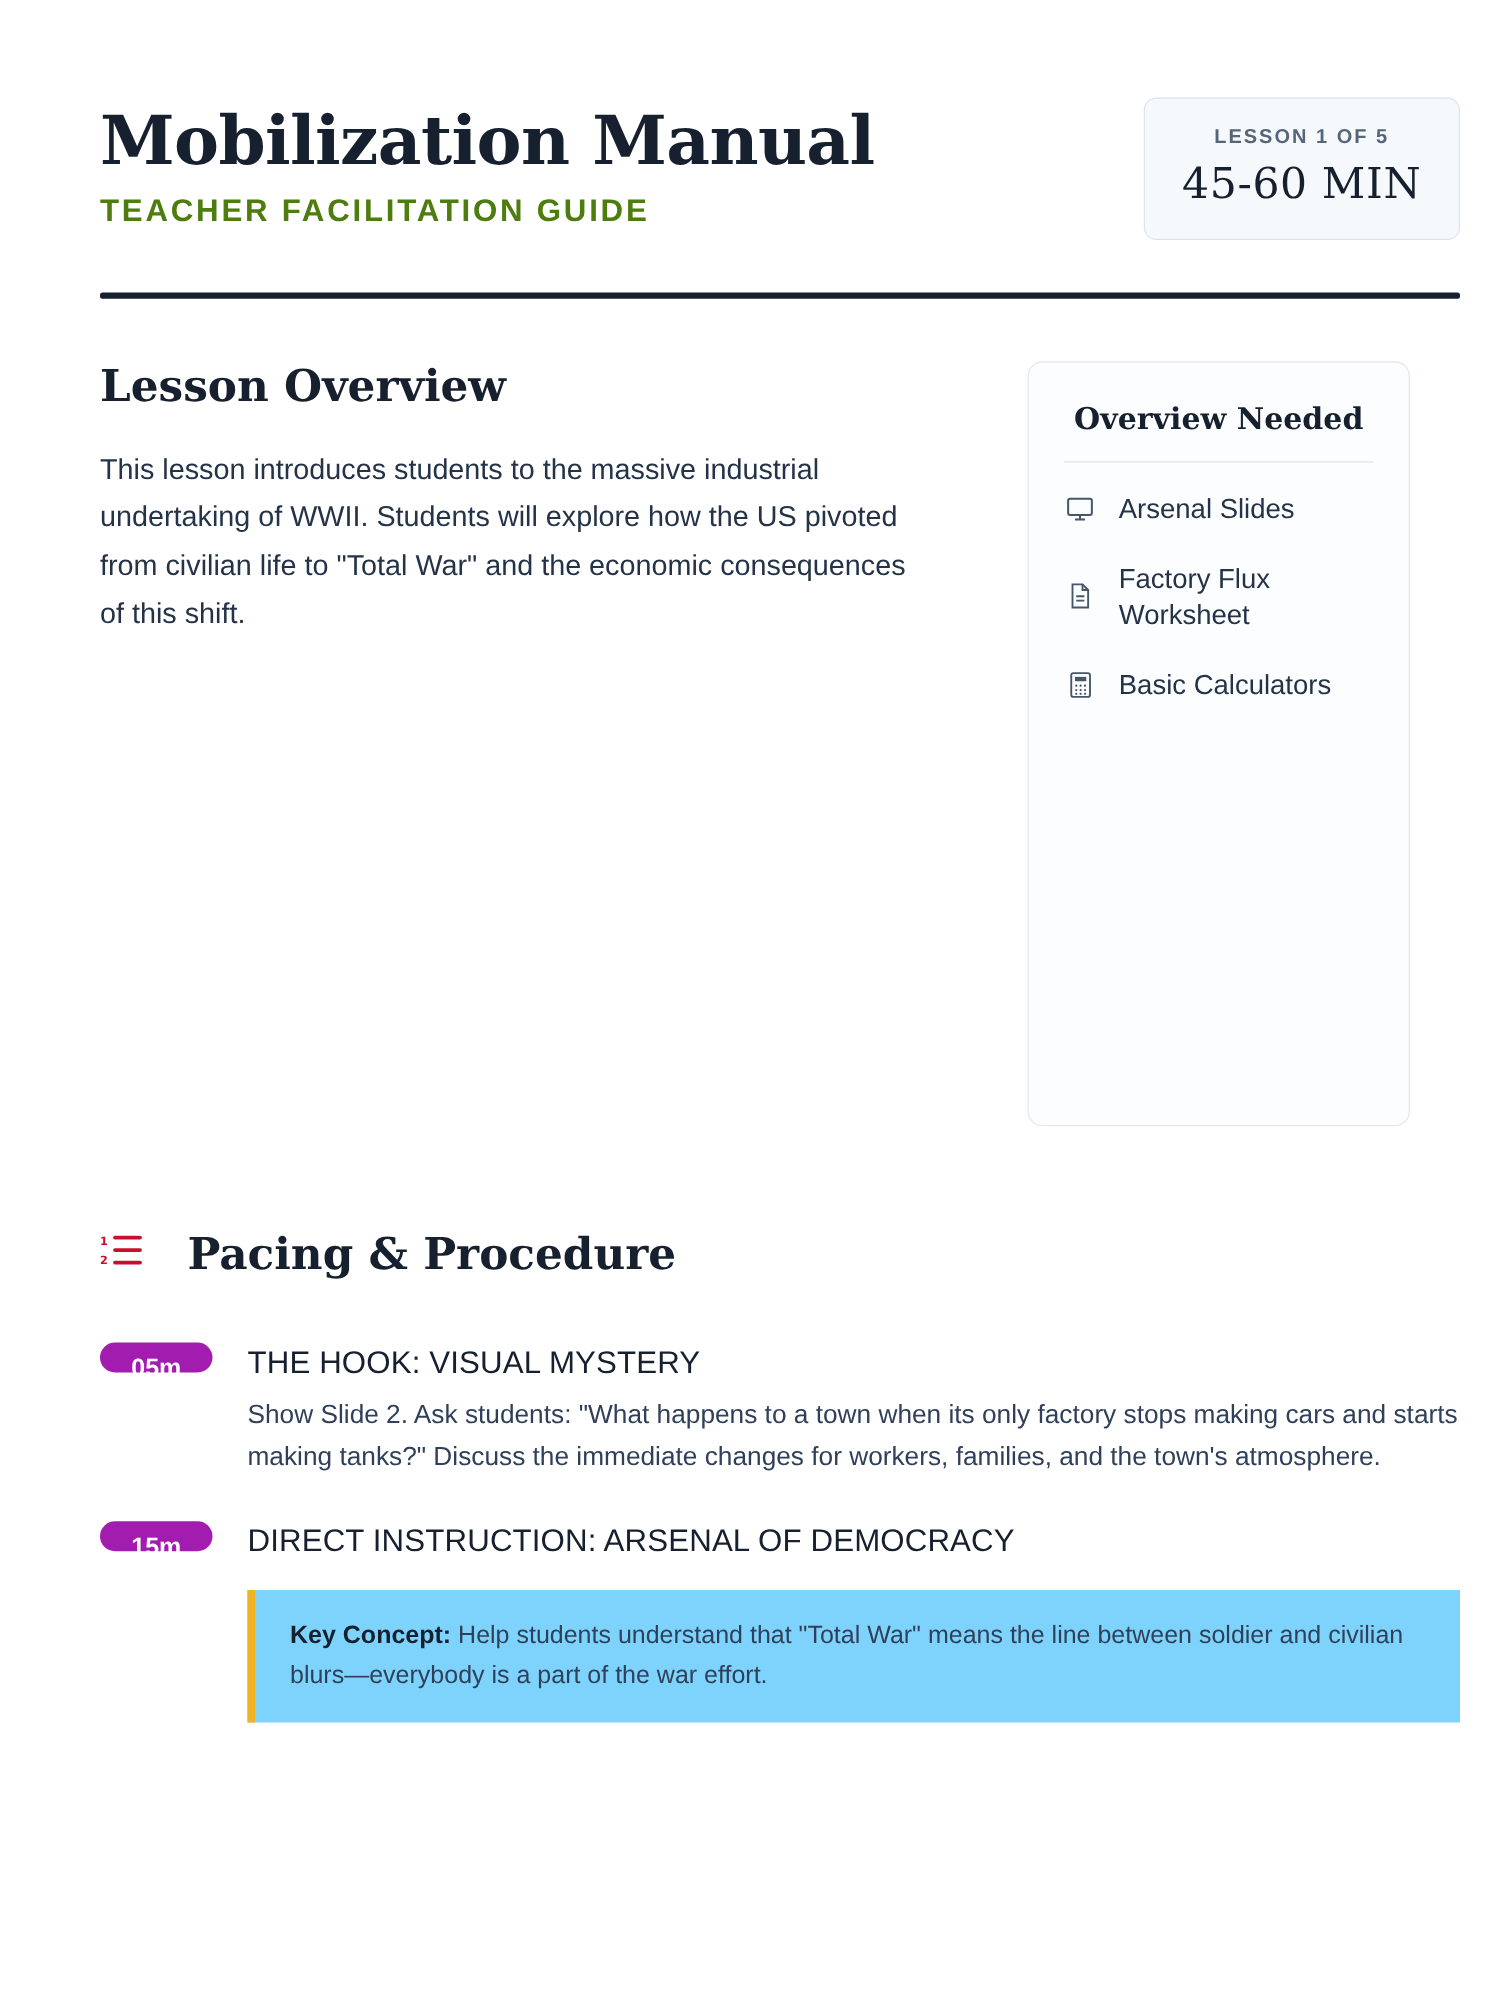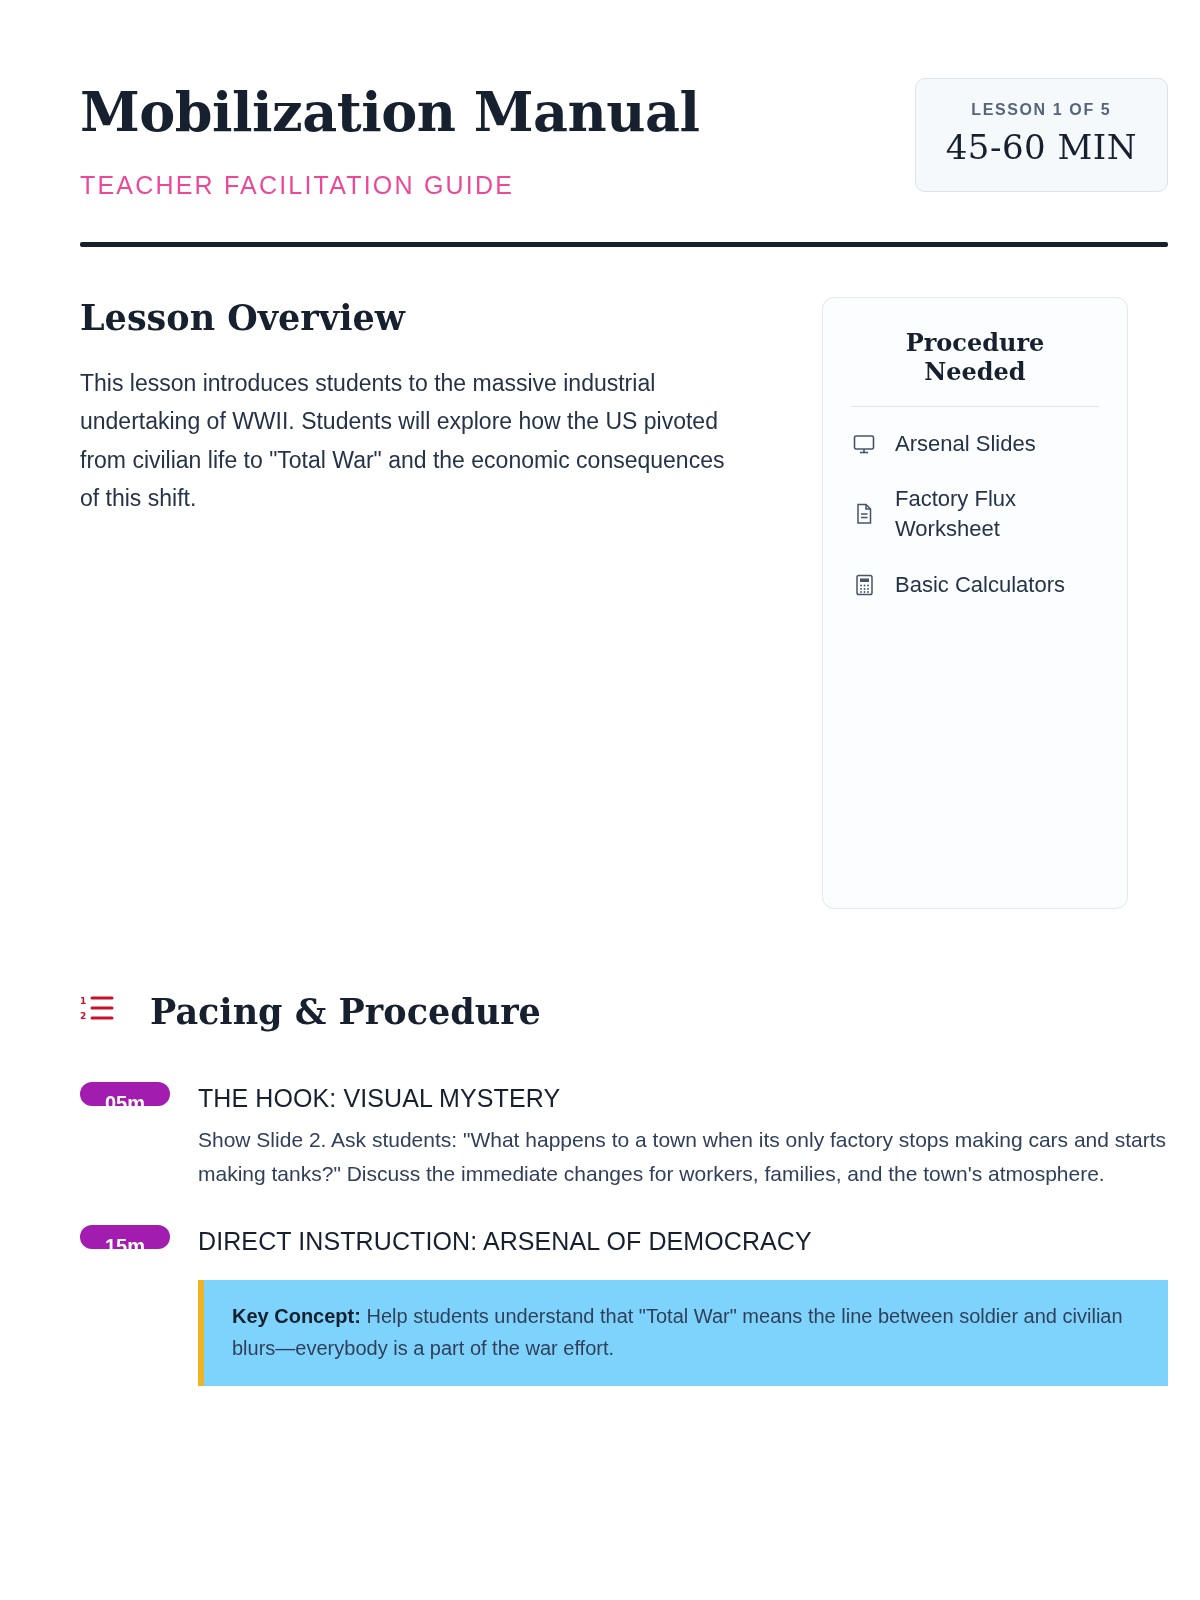--- a/index.html
+++ b/index.html
@@ -27,25 +27,25 @@
   .main-title {
     font-family: "DejaVu Serif", serif;
     font-weight: bold;
     font-size: 54px;
     line-height: 1.05;
     color: #16202e;
     letter-spacing: -0.5px;
     margin: 0;
   }
   .subtitle {
-    margin: 30px 0 0 0;
+    margin: 14px 0 0 0;
     font-size: 25px;
-    font-weight: normal;
+    font-weight: bold;
     letter-spacing: 2.2px;
-    color: #ec4899;
+    color: #4d7c0f;
   }
   .lesson-badge {
     border: 1px solid #dbe3ec;
     background: #f6f9fc;
     border-radius: 10px;
     padding: 22px 30px 24px 30px;
     text-align: center;
     min-width: 252px;
   }
   .lesson-badge .label {
@@ -233,21 +233,21 @@
   <div class="body-grid">
 
     <div class="col-main">
       <h2 class="section-title">Lesson Overview</h2>
       <p class="overview-text">This lesson introduces students to the massive industrial undertaking of WWII. Students will explore how the US pivoted from civilian life to "Total War" and the economic consequences of this shift.</p>
 
     </div>
 
     <div class="col-side">
       <div class="materials-card">
-        <div class="materials-title">Procedure Needed</div>
+        <div class="materials-title">Overview Needed</div>
         <div class="materials-divider"></div>
 
         <div class="material-item">
           <span class="material-icon">
             <svg width="24" height="24" viewBox="0 0 24 24" fill="none" stroke="#475569" stroke-width="1.6">
               <rect x="2.5" y="4" width="19" height="13" rx="1.6"></rect>
               <line x1="8" y1="20.5" x2="16" y2="20.5"></line>
               <line x1="12" y1="17" x2="12" y2="20.5"></line>
             </svg>
           </span>

